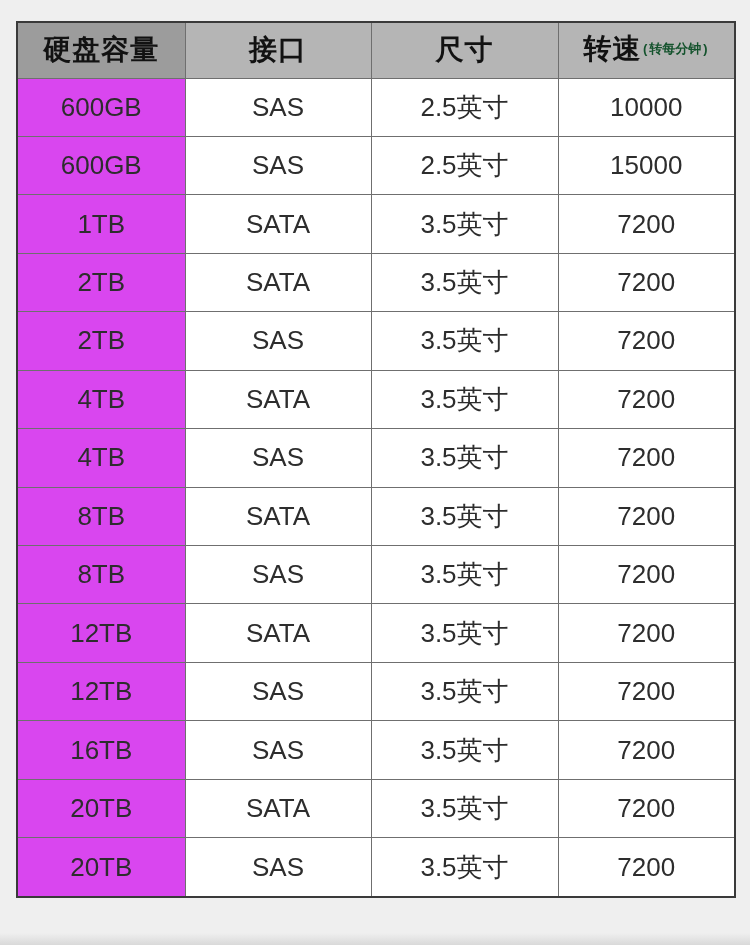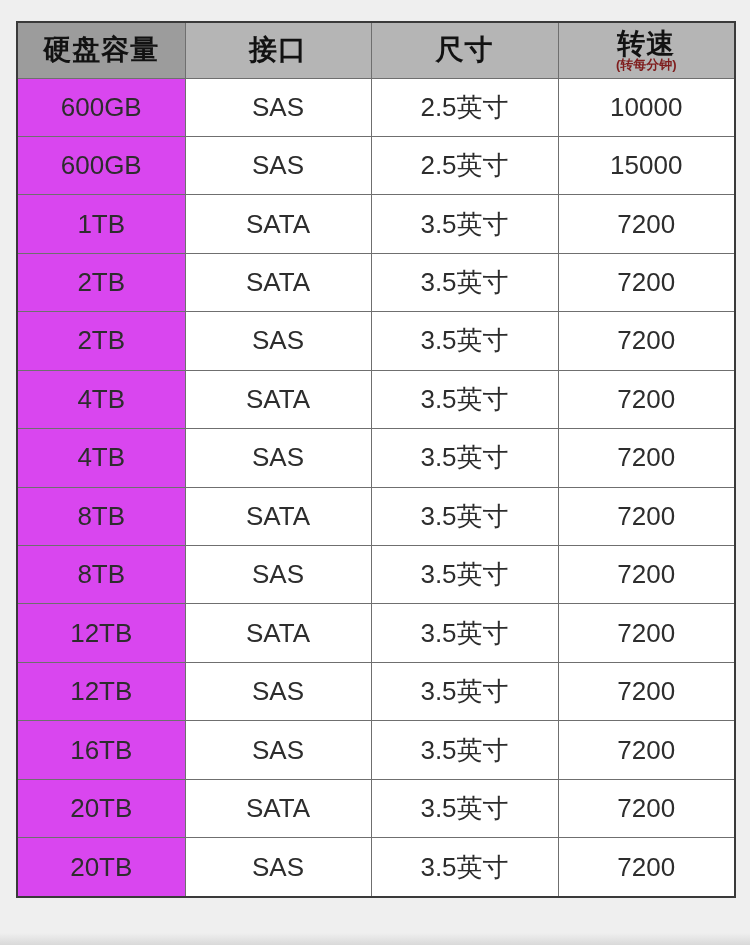--- a/index.html
+++ b/index.html
@@ -31,36 +31,36 @@
     vertical-align: middle;
     overflow: hidden;
   }
   table.spec thead tr { height: 56px; }
   table.spec th {
     background: #b5b5b5;
     color: #121212;
     font-size: 28px;
     font-weight: bold;
     letter-spacing: 1px;
+    font-family: Liberation Mono, monospace;
   }
   table.spec th.c0 {
     background: #9c9c9c;
   }
   table.spec th .h-wrap {
     display: flex;
-    flex-direction: column;
     align-items: center;
     justify-content: center;
     line-height: 1.05;
   }
   table.spec th .h-sub {
     font-size: 13px;
     font-weight: bold;
     letter-spacing: 0;
-    color: #7f1d1d;
+    color: #14532d;
   }
   table.spec td {
     background: #ffffff;
     color: #2d2d2d;
     font-size: 26px;
     font-weight: 500;
   }
   table.spec td.c0 {
     background: #d946ef;
   }

